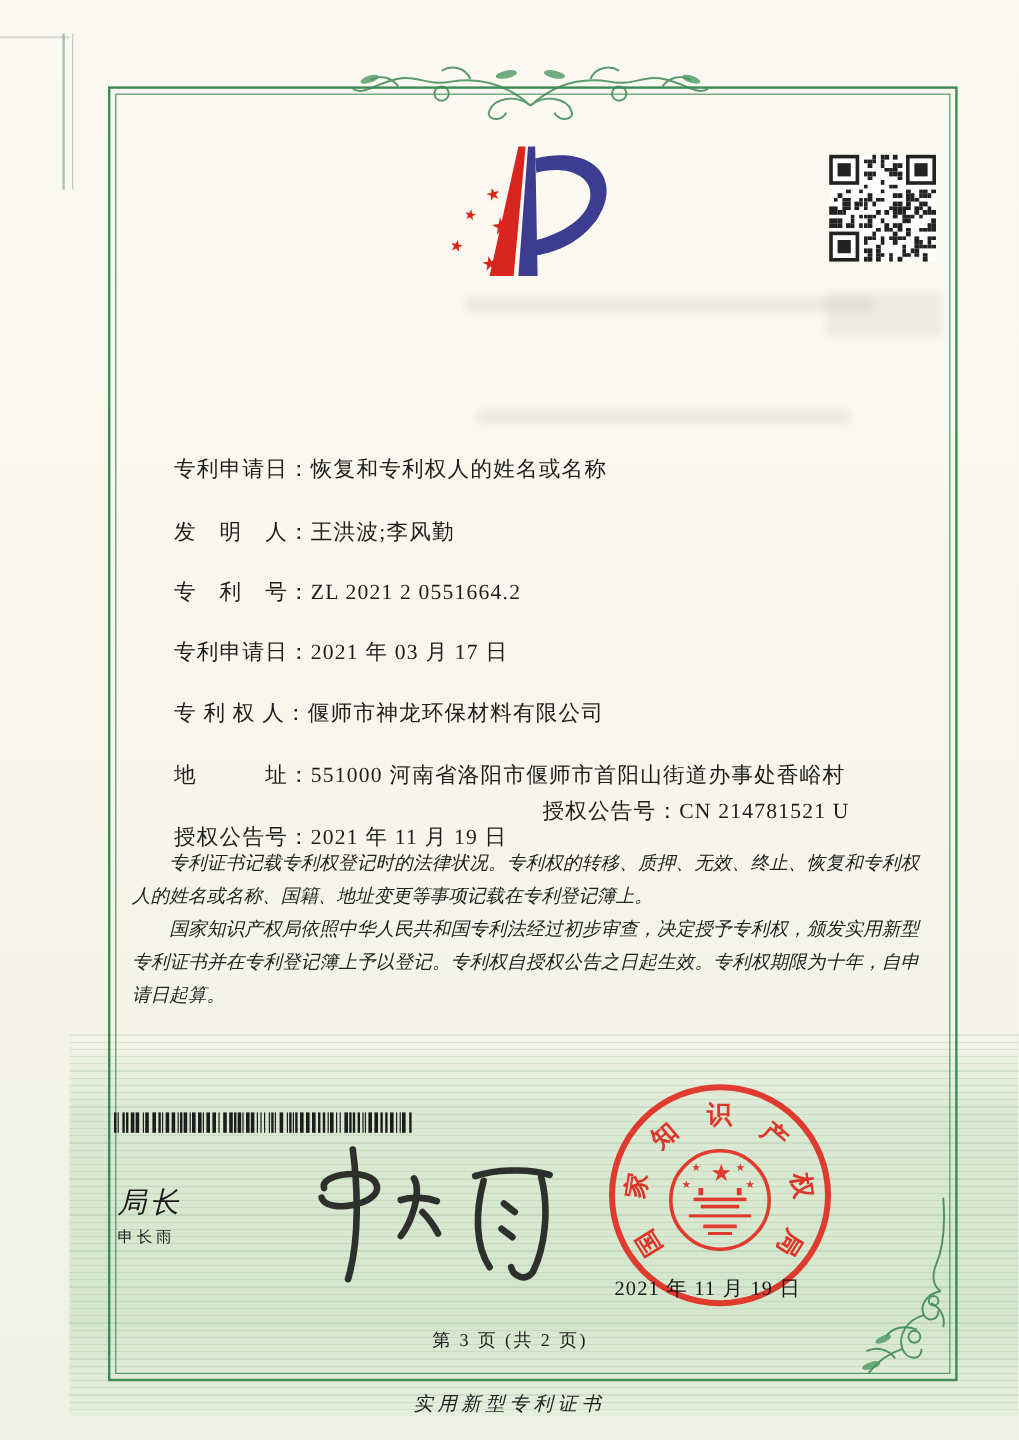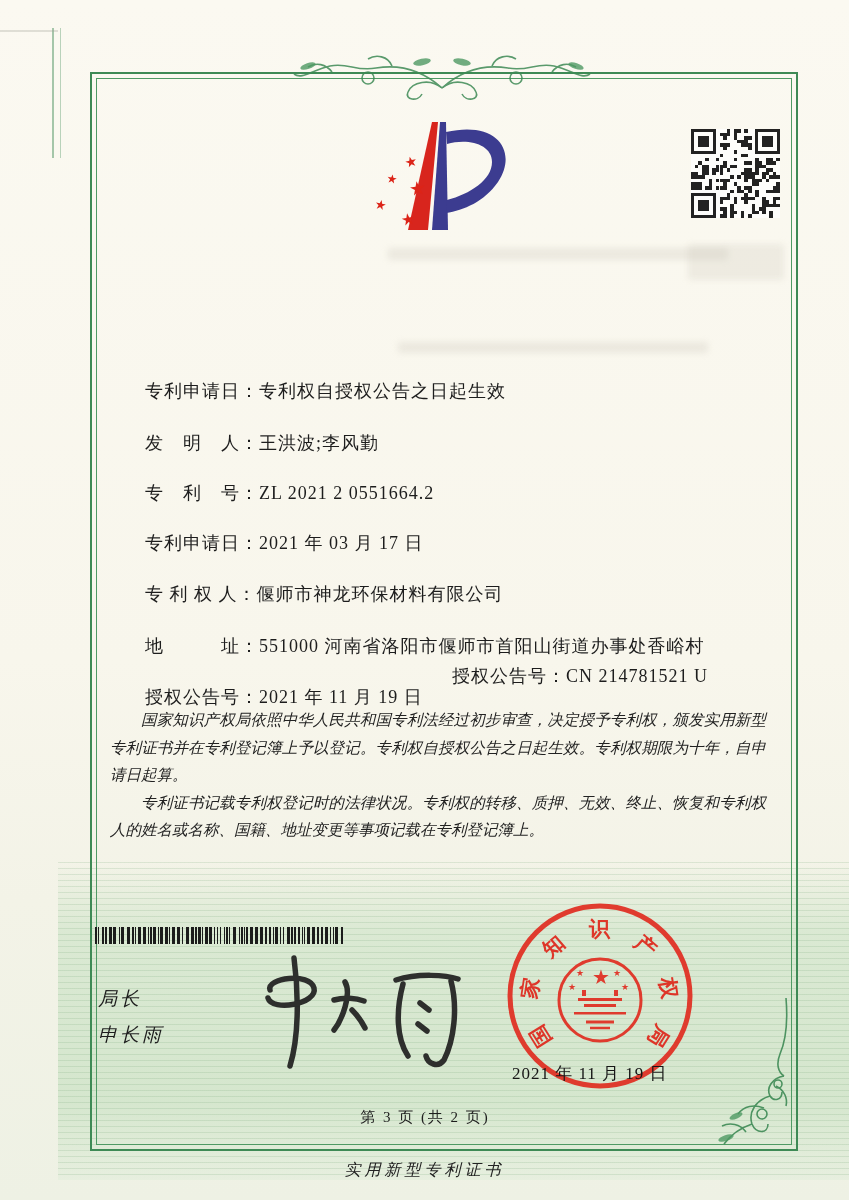--- a/index.html
+++ b/index.html
@@ -58,22 +58,22 @@
 
   .paras{
     position:absolute;left:110px;top:706px;width:656px;
     font-size:15.5px;line-height:27.5px;text-align:justify;font-style:italic;color:#222;
   }
   .paras p{margin:0;text-indent:2em;}
 
   .barcode{position:absolute;left:95px;top:927px;width:252px;height:17px;}
   .barcode .bar{position:absolute;top:0;height:17px;background:#1c1c1c;}
 
-  .director-title{position:absolute;left:98px;top:986px;font-size:19px;font-style:italic;letter-spacing:3px;}
-  .director-name{position:absolute;left:98px;top:1022px;font-size:19px;font-style:italic;letter-spacing:3px;}
+  .director-title{position:absolute;left:98px;top:986px;font-size:24px;font-style:italic;letter-spacing:3px;}
+  .director-name{position:absolute;left:98px;top:1022px;font-size:13px;letter-spacing:3px;}
   .signature{position:absolute;left:248px;top:948px;width:225px;height:122px;}
 
   .seal{position:absolute;left:504px;top:900px;width:192px;height:192px;}
   .seal svg{position:absolute;left:0;top:0;}
   .seal-chars{position:absolute;left:0;top:0;width:192px;height:192px;}
   .seal-chars span{
     position:absolute;font-size:21px;font-weight:700;color:rgba(222,38,26,.92);
     font-family:"Liberation Serif","DejaVu Serif",serif;
   }
   .seal-date{position:absolute;left:512px;top:1062px;font-size:17px;letter-spacing:1px;color:#161616;z-index:5;white-space:pre;}
@@ -322,21 +322,21 @@
       <div class="cell" style="left: 7.12px; top: 7.12px; width: 10.68px; height: 10.68px;"></div>
       <div class="cell" style="left: 64.08px; top: 0px; width: 24.92px; height: 24.92px; background: transparent; border: 3.56px solid rgb(34, 34, 34); box-sizing: border-box;"></div>
       <div class="cell" style="left: 71.2px; top: 7.12px; width: 10.68px; height: 10.68px;"></div>
       <div class="cell" style="left: 0px; top: 64.08px; width: 24.92px; height: 24.92px; background: transparent; border: 3.56px solid rgb(34, 34, 34); box-sizing: border-box;"></div>
       <div class="cell" style="left: 7.12px; top: 71.2px; width: 10.68px; height: 10.68px;"></div>
     </div>
 
 
   <div class="fields">
     <div class="field-row fr0">
-      <span class="flabel">专利申请日：</span><span class="fvalue">专利权自授权公告之日起生效</span>
+      <span class="flabel">专利申请日：</span><span class="fvalue">恢复和专利权人的姓名或名称</span>
     </div>
     <div class="field-row fr1">
       <span class="flabel">发　明　人：</span><span class="fvalue">王洪波;李风勤</span>
     </div>
     <div class="field-row fr2">
       <span class="flabel">专　利　号：</span><span class="fvalue">ZL 2021 2 0551664.2</span>
     </div>
     <div class="field-row fr3">
       <span class="flabel">专利申请日：</span><span class="fvalue">2021 年 03 月 17 日</span>
     </div>
@@ -346,22 +346,22 @@
     <div class="field-row fr5">
       <span class="flabel">地　　　址：</span><span class="fvalue">551000 河南省洛阳市偃师市首阳山街道办事处香峪村</span>
     </div>
     <div class="field-row fr6">
       <span class="flabel">授权公告号：</span><span class="fvalue">2021 年 11 月 19 日</span>
       <span class="grant-no"><span class="flabel">授权公告号：</span><span class="fvalue">CN 214781521 U</span></span>
     </div>
   </div>
 
   <div class="paras">
+    <p>专利证书记载专利权登记时的法律状况。专利权的转移、质押、无效、终止、恢复和专利权人的姓名或名称、国籍、地址变更等事项记载在专利登记簿上。</p>
     <p>国家知识产权局依照中华人民共和国专利法经过初步审查，决定授予专利权，颁发实用新型专利证书并在专利登记簿上予以登记。专利权自授权公告之日起生效。专利权期限为十年，自申请日起算。</p>
-    <p>专利证书记载专利权登记时的法律状况。专利权的转移、质押、无效、终止、恢复和专利权人的姓名或名称、国籍、地址变更等事项记载在专利登记簿上。</p>
   </div>
 
   <div class="barcode" id="barcode">
       <div class="bar" style="left: 0px; width: 2px;"></div>
       <div class="bar" style="left: 3px; width: 1px;"></div>
       <div class="bar" style="left: 7px; width: 2px;"></div>
       <div class="bar" style="left: 10px; width: 2px;"></div>
       <div class="bar" style="left: 14px; width: 3px;"></div>
       <div class="bar" style="left: 18px; width: 3px;"></div>
       <div class="bar" style="left: 24px; width: 1px;"></div>

